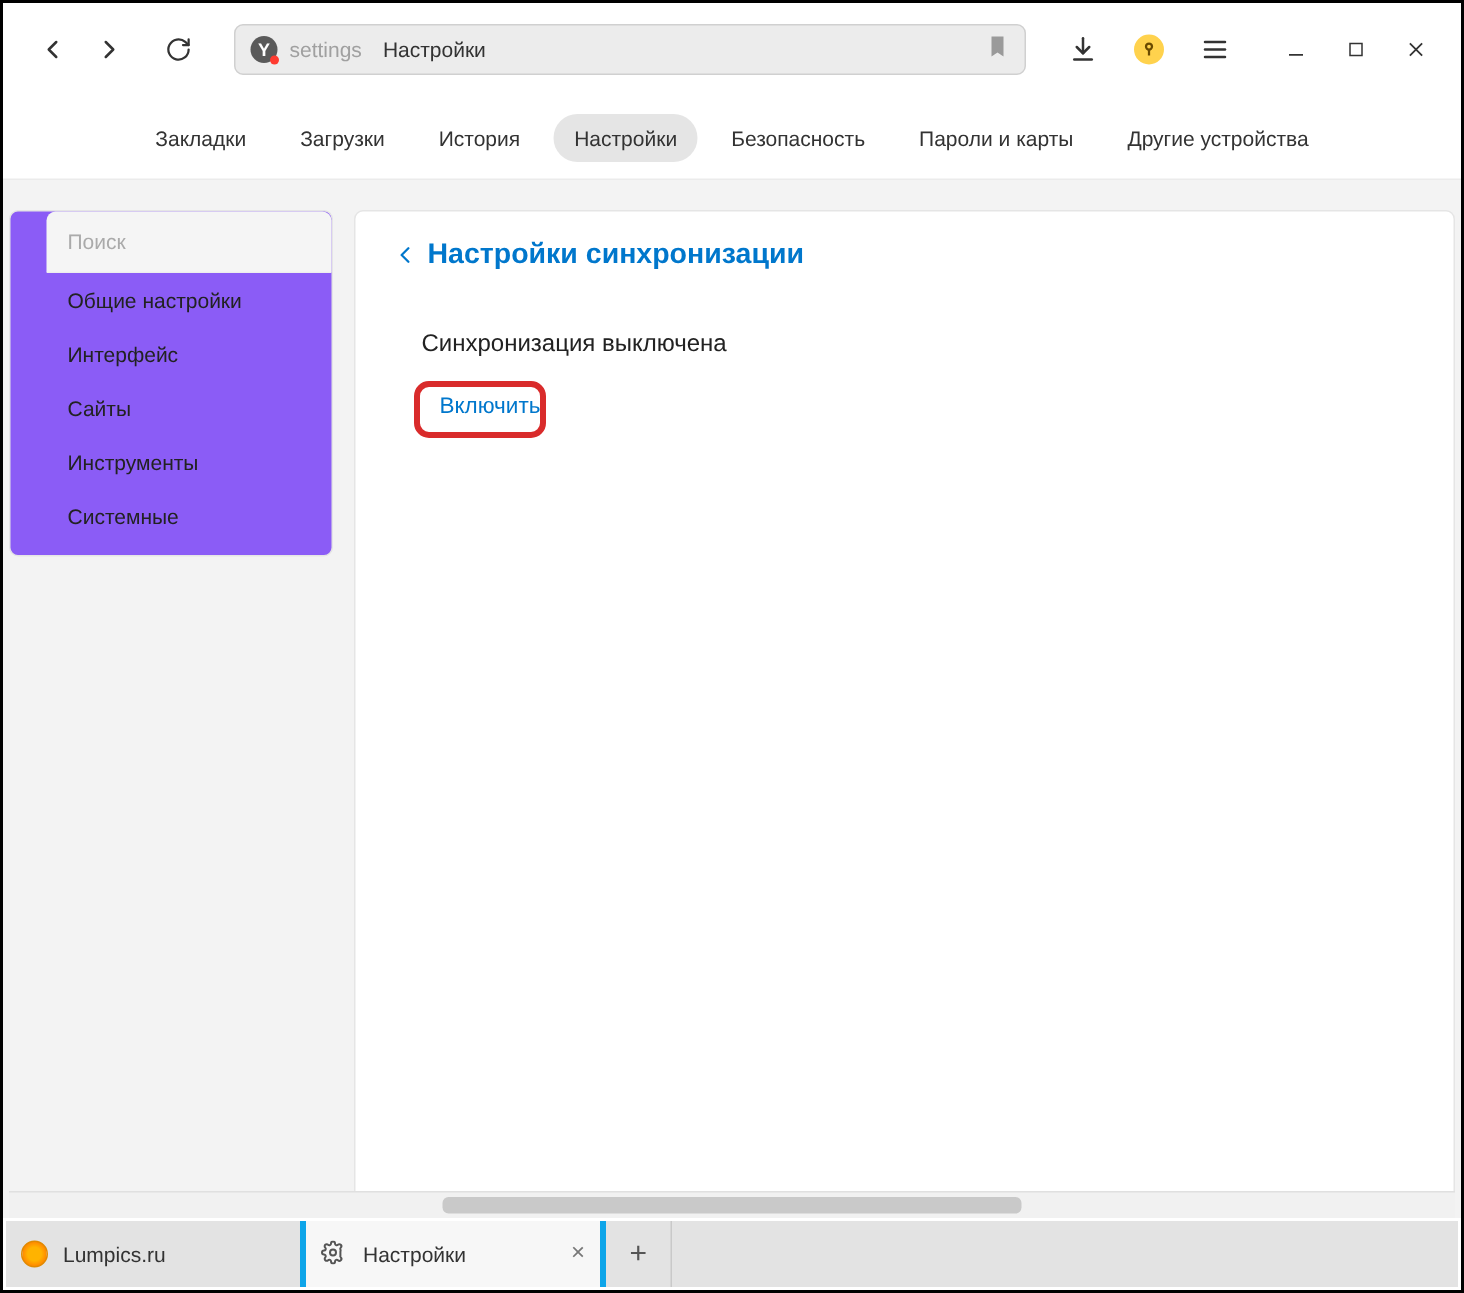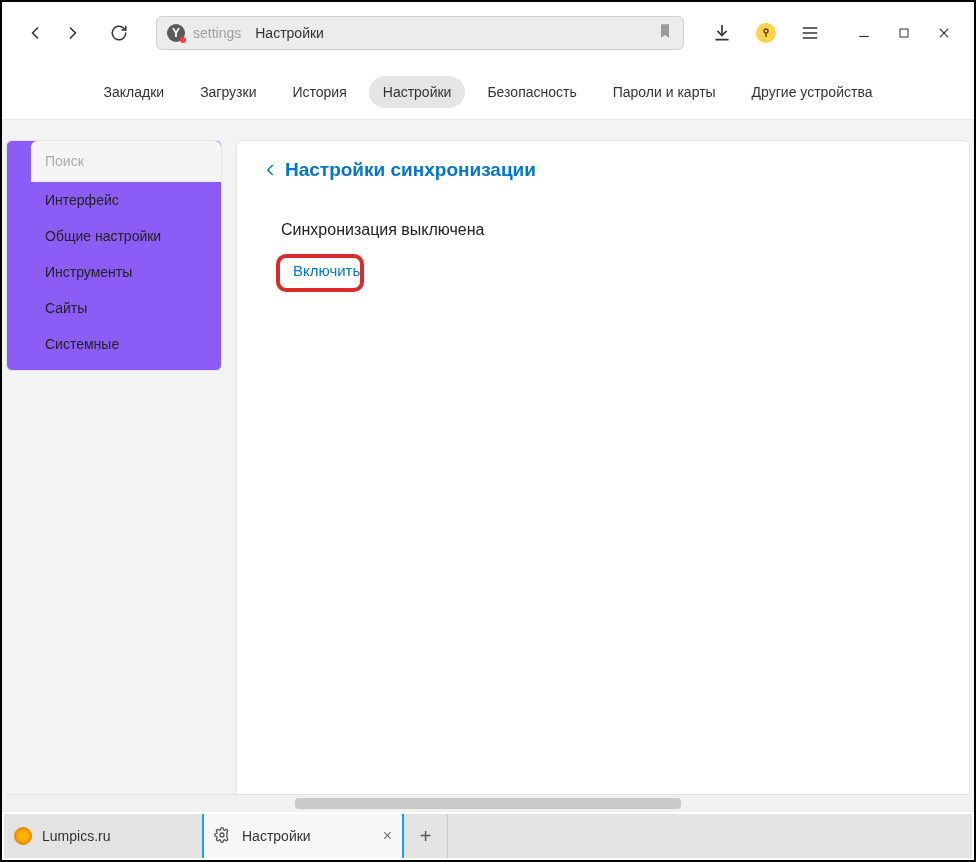--- a/index.html
+++ b/index.html
@@ -191,21 +191,21 @@
   .tabstrip {
     position: absolute;
     left: 2px; right: 2px; bottom: 2px;
     height: 44px;
     background: #e3e3e3;
     display: flex;
     align-items: stretch;
   }
   .tab {
     width: 200px;
-    border-right: 2px solid #0ea5e9;
+    border-right: 4px solid #0ea5e9;
     display: flex;
     align-items: center;
     padding: 0 10px;
     gap: 10px;
     font-size: 14px;
     color: #333;
     cursor: pointer;
     position: relative;
   }
   .tab.active { background: #f7f7f7; }
@@ -317,24 +317,24 @@
   <div class="topnav-item"><span>Пароли и карты</span></div>
   <div class="topnav-item"><span>Другие устройства</span></div>
 </div>
 
 <div class="content">
 
   <div class="sidebar">
     <div class="sidebar-search">
       <span>Поиск</span>
     </div>
+    <div class="sidebar-item"><span>Общие настройки</span></div>
     <div class="sidebar-item"><span>Интерфейс</span></div>
-    <div class="sidebar-item"><span>Общие настройки</span></div>
+    <div class="sidebar-item"><span>Сайты</span></div>
     <div class="sidebar-item"><span>Инструменты</span></div>
-    <div class="sidebar-item"><span>Сайты</span></div>
     <div class="sidebar-item"><span>Системные</span></div>
   </div>
 
   <div class="main">
     <div class="main-header">
       <svg width="18" height="18" viewBox="0 0 24 24" fill="none" stroke-width="2" stroke-linecap="round" stroke-linejoin="round">
           <polyline points="15 18 9 12 15 6"></polyline>
         </svg>
       <span>Настройки синхронизации</span>
     </div>

